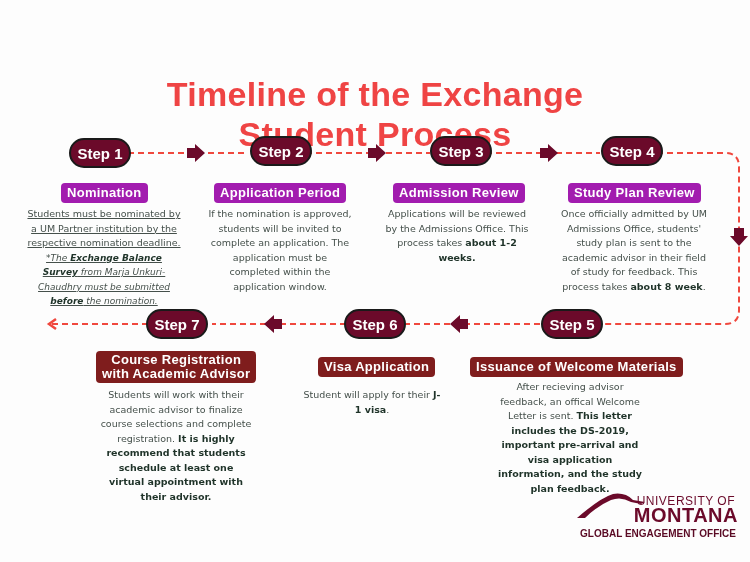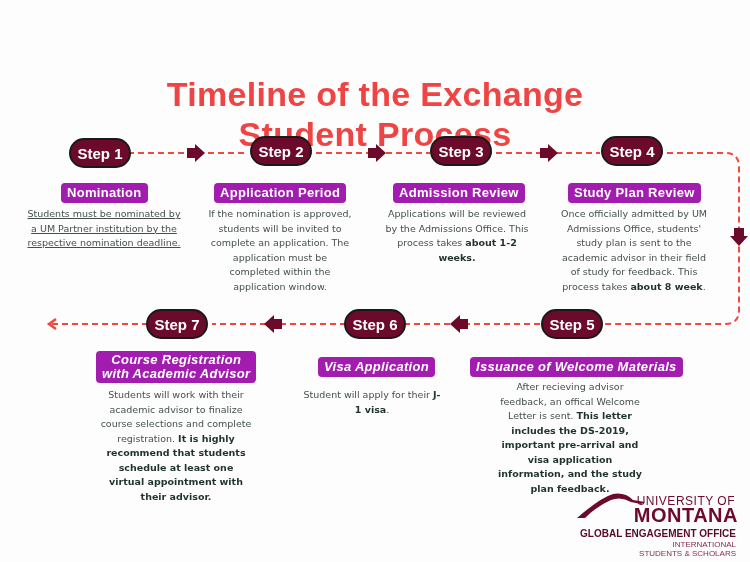--- a/index.html
+++ b/index.html
@@ -9,21 +9,21 @@
     font-family:"Liberation Sans", sans-serif; font-weight:700; font-size:34px; line-height:40px;
     color:#ef4444; letter-spacing:0.3px;margin-top:44px; }
   svg.lines { position:absolute; left:0; top:0; }
   .pill { position:absolute; height:30px; background:#6b0a2a; border:2px solid #1a1a1a;
     border-radius:16px; color:#fff; font-family:"Liberation Sans", sans-serif; font-weight:700;
     font-size:15px; display:flex; align-items:center; justify-content:center; }
   .label { position:absolute; border-radius:4px; color:#fff; font-family:"Liberation Sans", sans-serif;
     font-weight:700; font-size:13px; line-height:16px; text-align:center; padding:2px 6px;
     letter-spacing:0.3px; }
   .red { background:#a21caf; }
-  .orange { background:#a21caf;font-style:italic; }
+  .orange { background:#7f1d1d; }
   .desc { position:absolute; text-align:center; font-size:9.5px; line-height:14.5px; color:#45504b; }
   .desc b { color:#1f3329; font-weight:700; }
   .note { font-style:italic; font-size:9px; }
   .logo { position:absolute; left:575px; top:490px; width:165px; height:70px; color:#6b0a2a; }
   .logo .l1 { position:absolute; right:5px; top:4px; font-family:"Liberation Sans", sans-serif; font-size:12px; letter-spacing:0.5px; }
   .logo .l2 { position:absolute; right:2px; top:14px; font-family:"Liberation Sans", sans-serif; font-weight:700; font-size:20px; letter-spacing:0.5px; }
   .logo .l3 { position:absolute; right:4px; top:38px; font-family:Liberation Sans, sans-serif; font-weight:700; font-size:10px; color:#5a0a24; }
   .logo .l4 { position:absolute; right:4px; top:50px; font-family:"Liberation Sans", sans-serif; font-size:8px; text-align:right; line-height:9px; color:#8a2a44; }
 </style>
 </head>
@@ -73,32 +73,29 @@
 <div class="label red" style="left:568px;top:183px;">Study Plan Review</div>
 <div class="label orange" style="left:470px;top:357px;">Issuance of Welcome Materials</div>
 <div class="label orange" style="left:318px;top:357px;">Visa Application</div>
 <div class="label orange" style="left:96px;top:351px;line-height:14px;">
   <div>Course Registration</div>
   <div>with Academic Advisor</div>
 </div>
 
 <div class="desc" style="left:27px;top:207px;width:154px;text-decoration:underline;">
   <span>Students must be nominated by a UM Partner institution by the respective nomination deadline.</span><br>
+  <span class="note"><span>*The </span><b>Exchange Balance Survey</b><span> from Marja Unkuri-Chaudhry must be submitted </span><b>before</b><span> the nomination.</span></span>
 </div>
 <div class="desc" style="left:207px;top:207px;width:146px;">If the nomination is approved, students will be invited to complete an application. The application must be completed within the application window.</div>
 <div class="desc" style="left:382px;top:207px;width:150px;"><span>Applications will be reviewed by the Admissions Office. This process takes </span><b>about 1-2 weeks.</b></div>
 <div class="desc" style="left:560px;top:207px;width:148px;"><span>Once officially admitted by UM Admissions Office, students' study plan is sent to the academic advisor in their field of study for feedback. This process takes </span><b>about 8 week</b><span>.</span></div>
 <div class="desc" style="left:495px;top:380px;width:150px;"><span>After recieving advisor feedback, an offical Welcome Letter is sent. </span><b>This letter includes the DS-2019, important pre-arrival and visa application information, and the study plan feedback.</b></div>
 <div class="desc" style="left:302px;top:388px;width:140px;"><span>Student will apply for their </span><b>J-1 visa</b><span>.</span></div>
 <div class="desc" style="left:100px;top:388px;width:152px;"><span>Students will work with their academic advisor to finalize course selections and complete registration. </span><b>It is highly recommend that students schedule at least one virtual appointment with their advisor.</b></div>
 
 <div class="logo">
   <svg width="80" height="30" style="position:absolute;left:0;top:0;">
     <path d="M2 28 Q25 8 38 4 Q50 2 58 10 L70 12 L66 14 L56 12 Q46 6 36 10 Q22 16 10 28 Z" fill="#6b0a2a"></path>
   </svg>
   <div class="l1">UNIVERSITY OF</div>
   <div class="l2">MONTANA</div>
   <div class="l3">GLOBAL ENGAGEMENT OFFICE</div>
-  <div class="l4">
-    <div>INTERNATIONAL</div>
-    <div>STUDENTS &amp; SCHOLARS</div>
-  </div>
 </div>
 
 </body></html>

